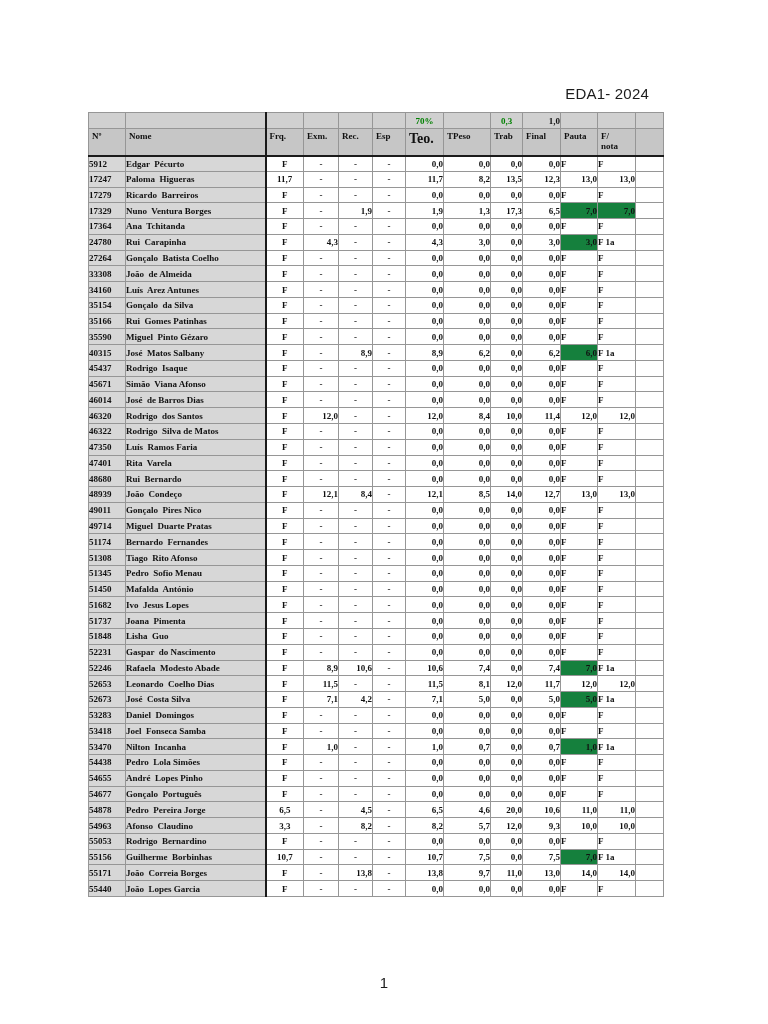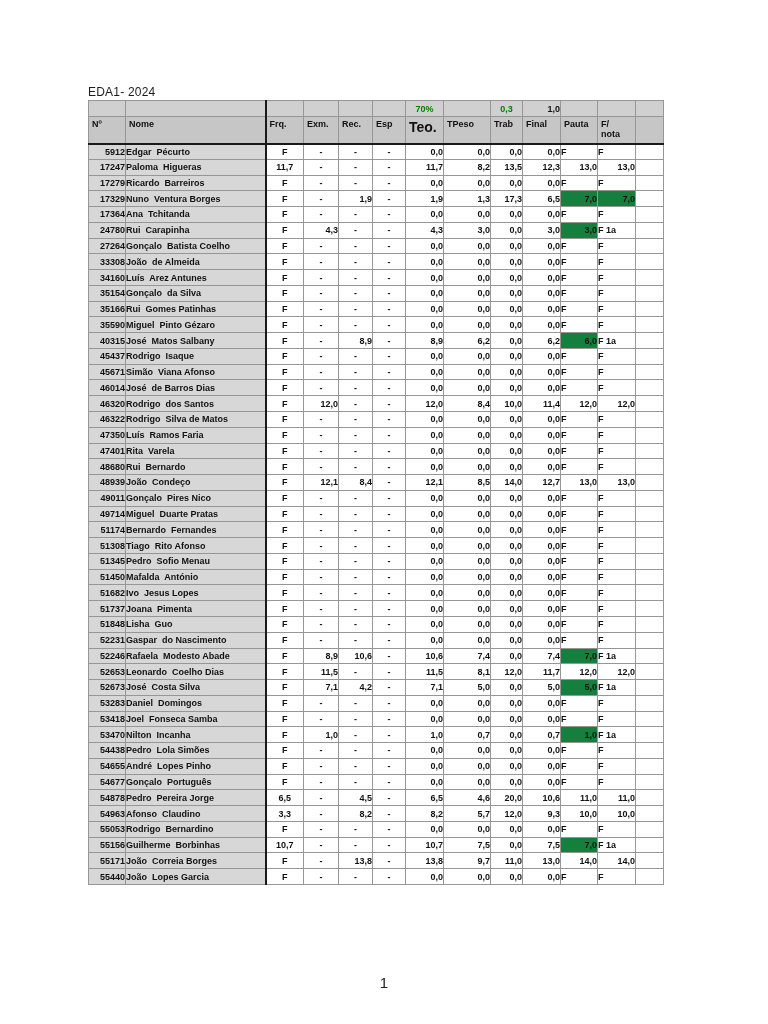--- a/index.html
+++ b/index.html
@@ -5,33 +5,33 @@
   * { margin: 0; padding: 0; box-sizing: border-box; }
   html, body { width: 768px; background: #ffffff; }
   body {
     position: relative;
     width: 768px; height: 1024px;
     font-family: "Liberation Sans", sans-serif;
     color: #111;
   }
   .doc-title {
     position: absolute;
-    left: 88px; top: 85px; width: 575px;
-    text-align: left;
-    font-size: 12px;
+    left: 74px; top: 85px; width: 575px;
+    text-align: right;
+    font-size: 15px;
     color: #1c1c1c;
     letter-spacing: 0.2px;
   }
   table.grades {
     position: absolute;
-    left: 88px; top: 100px;
+    left: 88px; top: 112px;
     width: 575px;
     border-collapse: collapse;
     table-layout: fixed;
-    font-family: Liberation Sans, sans-serif;
+    font-family: Liberation Serif, serif;
     font-weight: bold;
     font-size: 9px;
     color: #111;
     border-radius: 29px;
   }
   table.grades td, table.grades th {
     border: 1px solid #969696;
     overflow: hidden;
     white-space: pre;
     vertical-align: middle;
@@ -51,21 +51,21 @@
   tr.head-row th.small-font { font-size: 14px; }
   tr.head-row th { border-bottom: 2px solid #1a1a1a; }
   .col-nome-b { border-right: 2px solid #1a1a1a !important; }
   tbody tr { height: 15.78px; }
   tbody td { background: #ffffff; }
   tbody td.lbl { background: #d7d7d7; }
   td.hl { background: #15803d; }
   .al-l { text-align: left; padding-left: 3px; }
   .al-c { text-align: center; }
   .al-r { text-align: right; padding-right: 6px; }
-  .al-r-id { text-align: right; padding-right: 4px; }
+  .al-r-id { text-align: left; padding-right: 4px; }
   .w-green { color: #008000; text-align: center; }
   .w-black { text-align: right; padding-right: 7px; }
   .page-number {
     position: absolute;
     left: 0; top: 974px; width: 768px;
     text-align: center;
     font-size: 15px;
     color: #1c1c1c;
   }
 </style>

